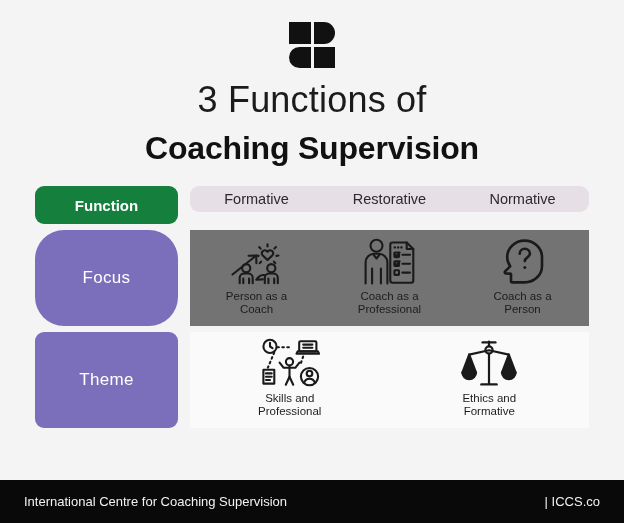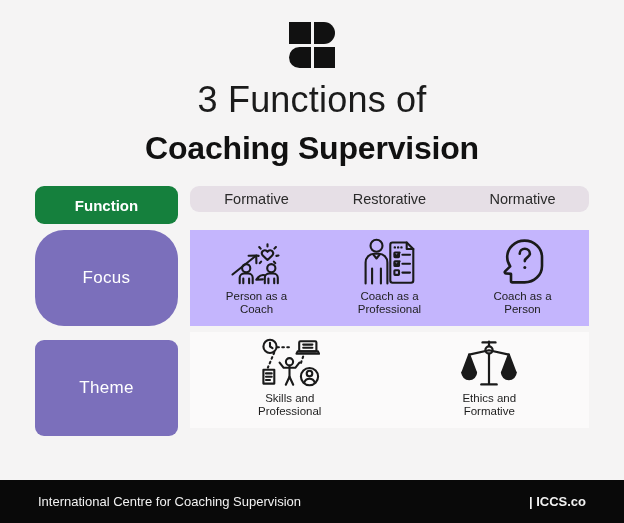--- a/index.html
+++ b/index.html
@@ -96,21 +96,21 @@
   }
   .label-purple {
     background: #7b6fbb;
     color: #ffffff;
     border-radius: 9px;
     font-size: 17px;
     font-weight: 400;
     letter-spacing: 0.3px;
   }
   .row-focus .label-purple { height: 96px; border-radius: 29px; }
-  .row-theme .label-purple { height: 96px; margin-top: 8px; }
+  .row-theme .label-purple { height: 96px; }
 
   .cells {
     flex: 1 1 auto;
     display: flex;
   }
   .header-cells {
     background: #e6dfe6;
     border-radius: 9px;
     height: 26px;
   }
@@ -118,21 +118,21 @@
     flex: 1 1 0;
     display: flex;
     align-items: center;
     justify-content: center;
     font-size: 14.5px;
     color: #2a2a2a;
     font-weight: 400;
   }
 
   .content-cells {
-    background: #c4b5fd;
+    background: #737373;
     height: 96px;
   }
   .row-theme .content-cells { background: #fbfafa; }
   .content-cells .cell {
     flex: 1 1 0;
     display: flex;
     flex-direction: column;
     align-items: center;
     justify-content: flex-start;
     padding-top: 5px;
@@ -159,31 +159,31 @@
     position: absolute;
     left: 0;
     bottom: 0;
     width: 624px;
     height: 43px;
     background: #090909;
     display: flex;
     align-items: center;
     justify-content: space-between;
     box-sizing: border-box;
-    padding: 0 38px;
+    padding: 0 24px;
   }
   .footer-left {
     color: #f2f2f2;
     font-size: 13px;
     font-weight: 400;
   }
   .footer-right {
     color: #f2f2f2;
     font-size: 13px;
-    font-weight: 700;
+    font-weight: 400;
     text-align: center;
   }
 
   svg { display: block; }
 </style>
 </head>
 <body>
 
 <div class="page">
 

